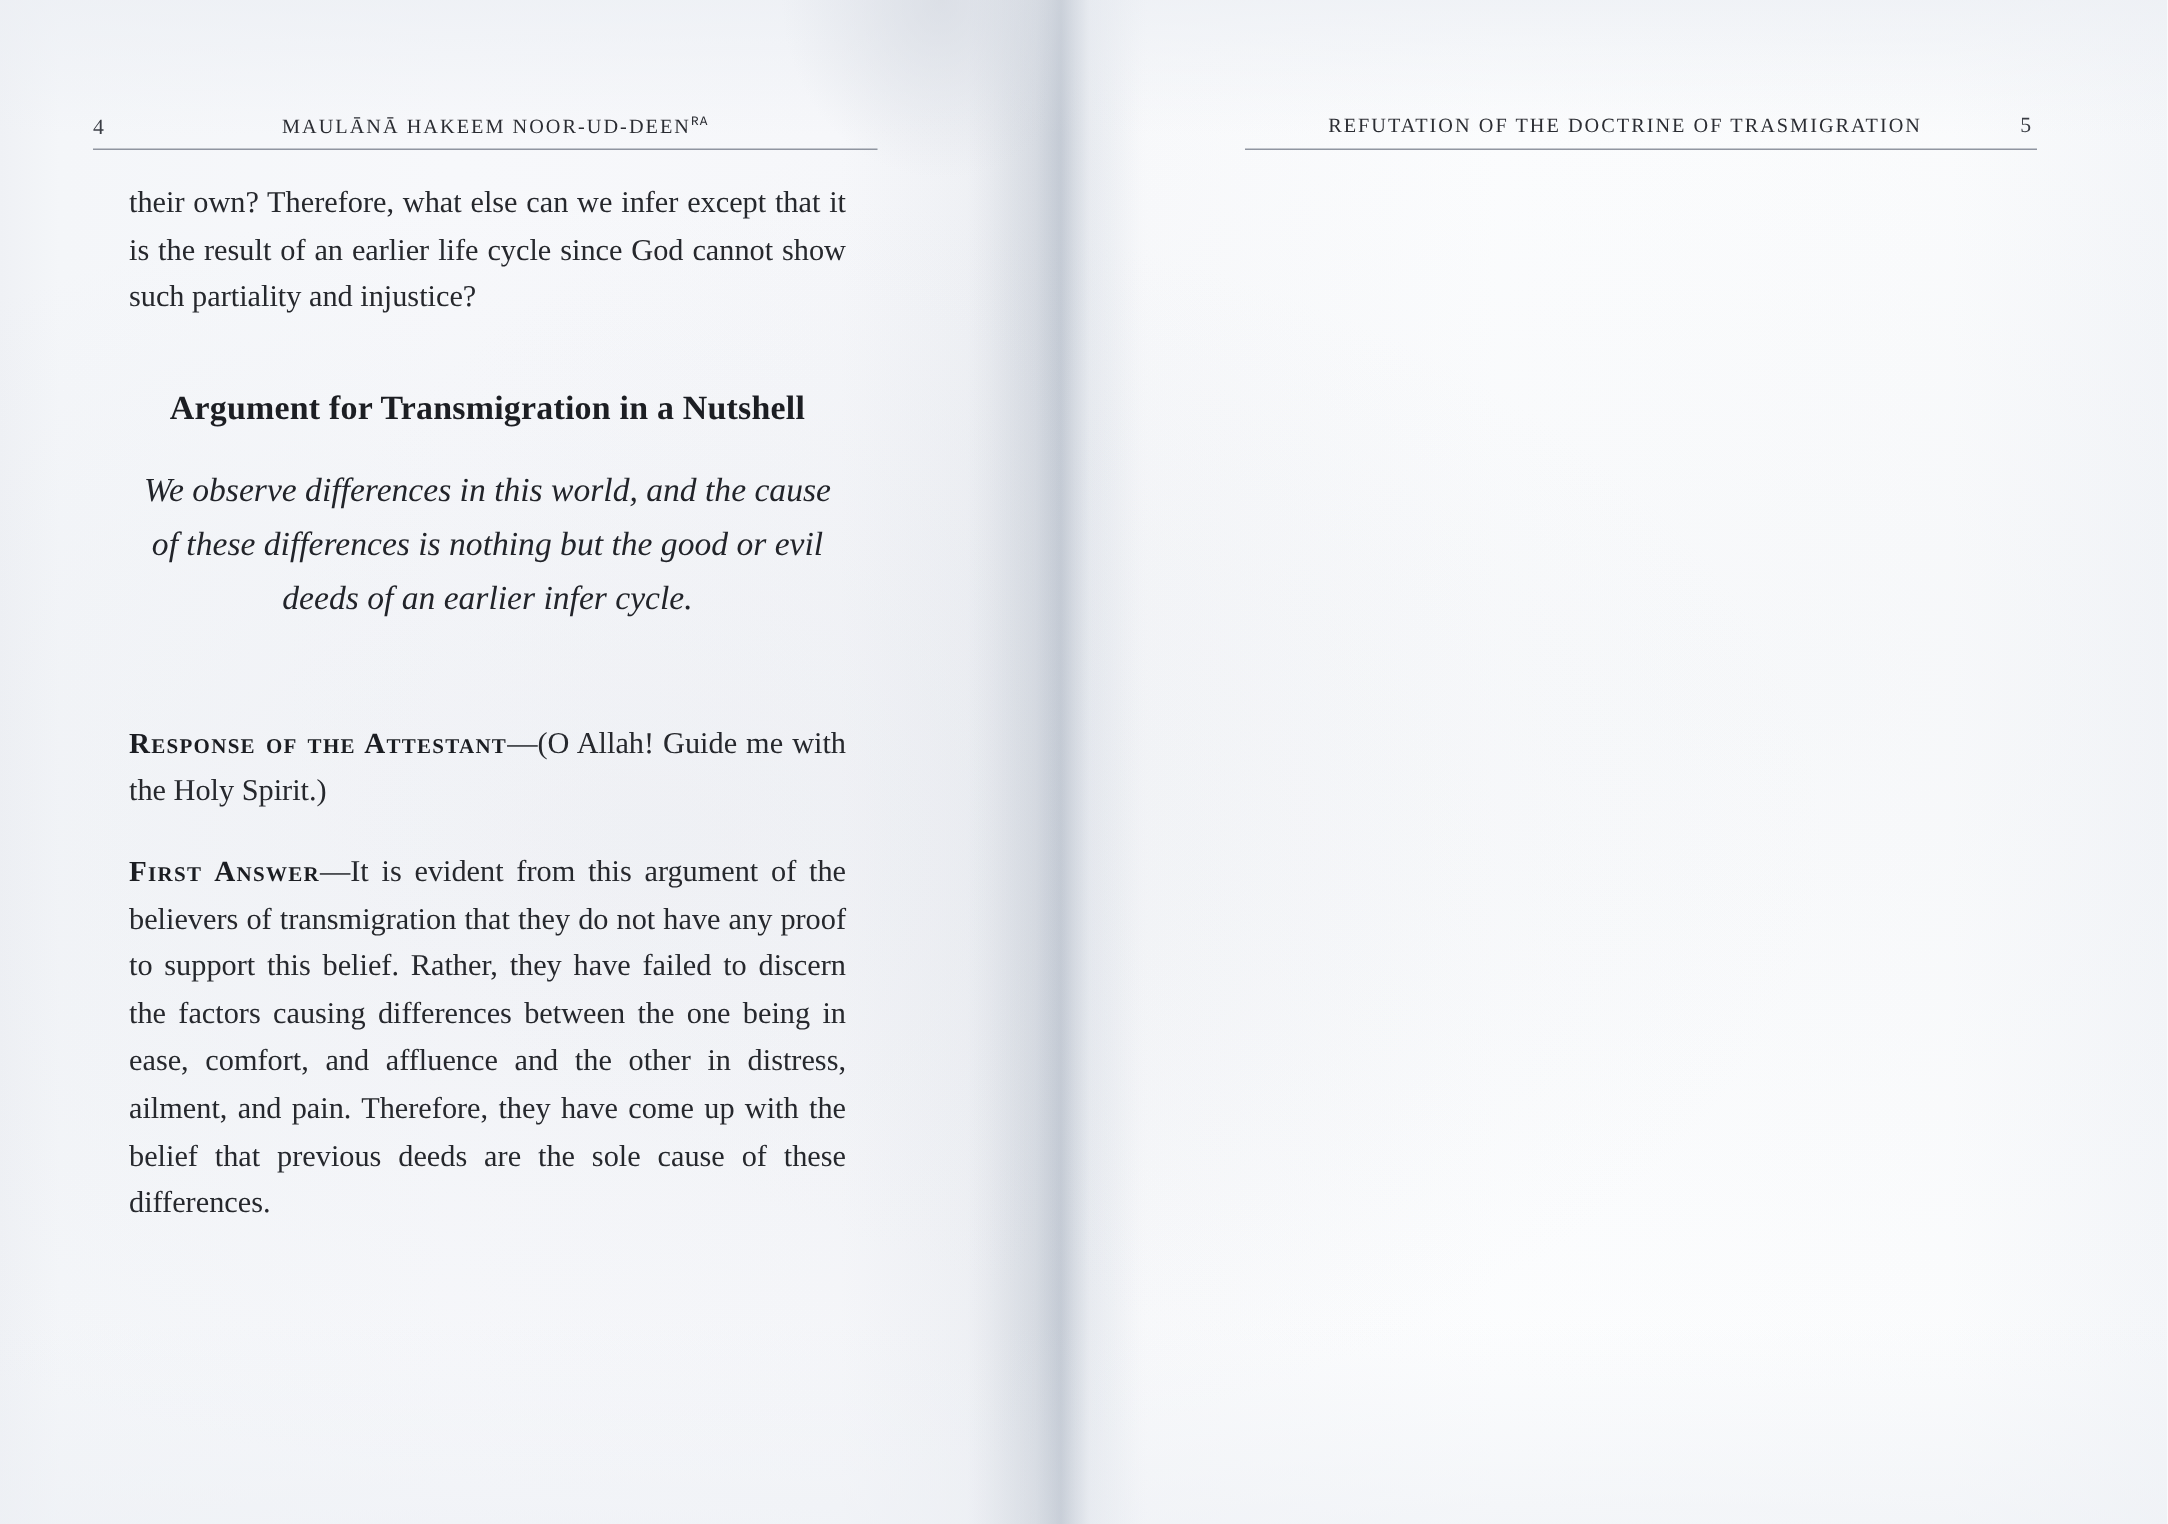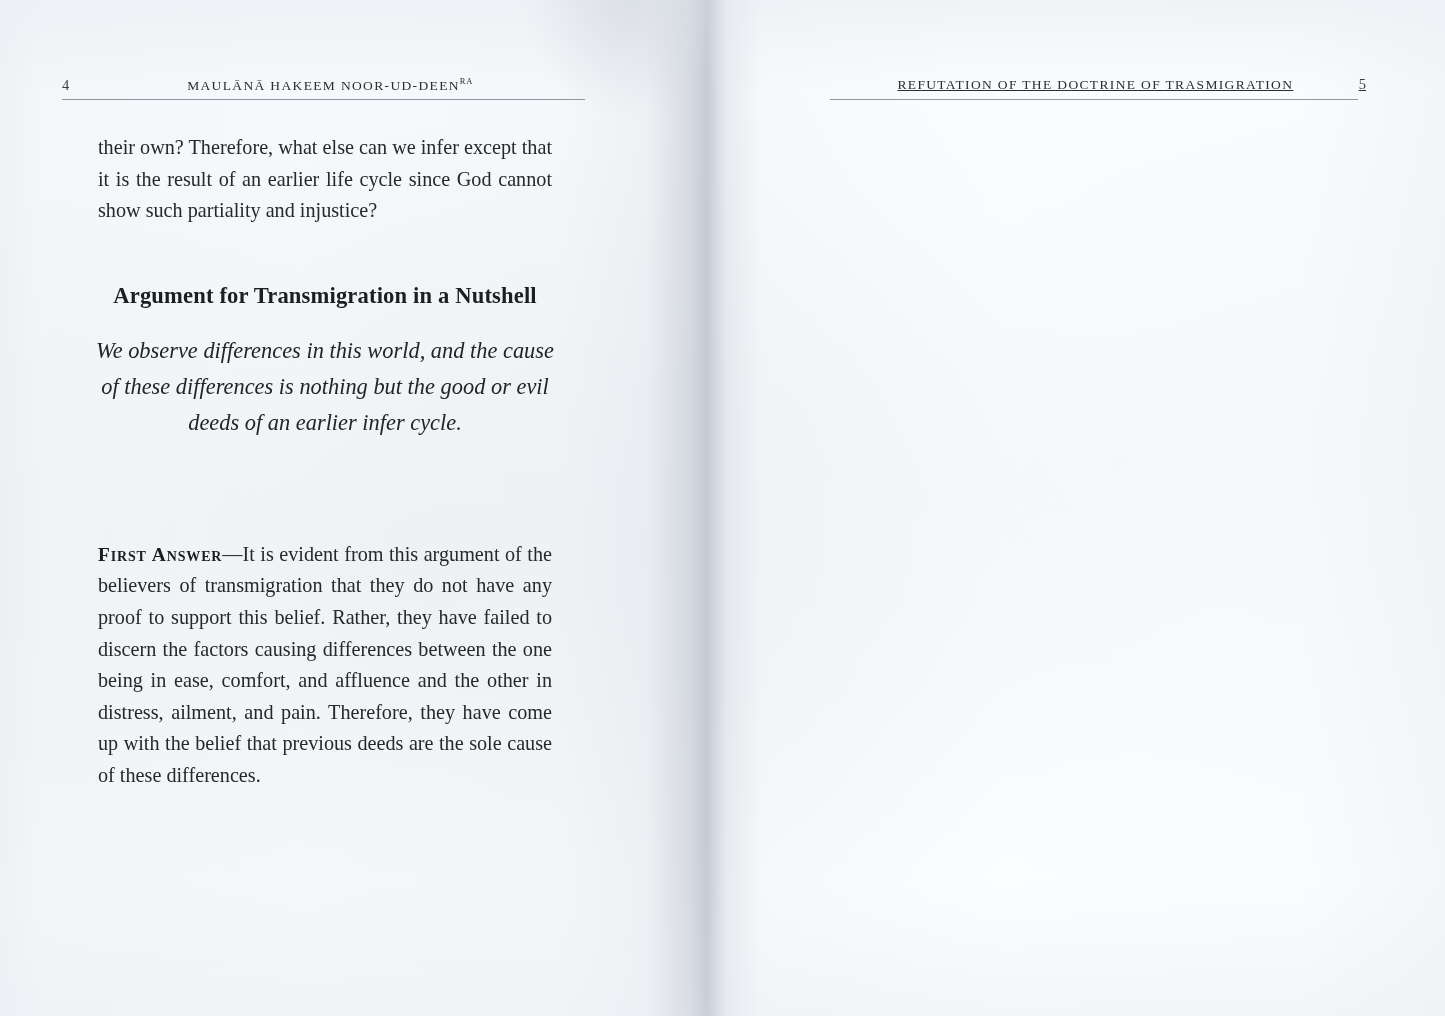--- a/index.html
+++ b/index.html
@@ -96,21 +96,21 @@
     position: absolute;
     top: 76px;
     display: flex;
     align-items: baseline;
     font-family: "Liberation Serif", "DejaVu Serif", serif;
     font-size: 13.5px;
     letter-spacing: 1.35px;
     color: #2b2d33;
   }
   .rh-left  { left: 62px;  width: 523px; }
-  .rh-right { left: 116px; width: 528px; text-decoration: underline; }
+  .rh-right { left: 104px; width: 528px; }
 
   .rh-title {
     flex: 1 1 auto;
     text-align: center;
     white-space: nowrap;
   }
   .rh-folio {
     flex: 0 0 auto;
     font-size: 14.5px;
     letter-spacing: 0;
@@ -118,20 +118,21 @@
   }
   .rh-left .rh-folio  { order: 0; margin-right: 6px; }
   .rh-left .rh-title  { order: 1; }
   .rh-right .rh-title { order: 0; }
   .rh-right .rh-folio { order: 1; margin-left: 6px; }
 
   .sup-ra {
     font-size: 8.5px;
     vertical-align: super;
     letter-spacing: 0.7px;
+    font-family: Liberation Mono, monospace;
   }
 
   .head-rule {
     position: absolute;
     height: 1px;
     background: #7e8490;
     opacity: 0.85;
   }
   .rule-left  { top: 99px; left: 62px;  width: 523px; }
   .rule-right { top: 99px; left: 108px; width: 528px; }
@@ -139,21 +140,21 @@
   
   .col {
     position: absolute;
     font-size: 20.2px;
     line-height: 31.6px;
     text-align: justify;
     color: #26282d;
   }
   .col-left  { left: 86px;  top: 120px; width: 478px; }
 
-  p { margin: 12px; }
+  p { margin: 0; }
   .para-indent { text-indent: 1.35em; }
   .gap-md  { height: 22px; }
   .gap-xl  { height: 42px; }
 
   .section-heading {
     font-family: "Liberation Serif", "DejaVu Serif", serif;
     font-weight: bold;
     font-size: 22.6px;
     line-height: 30px;
     text-align: center;
@@ -206,20 +207,21 @@
 
       <div class="section-heading">Argument for Transmigration in a Nutshell</div>
 
       <div class="gap-md"></div>
 
       <div class="pullquote">We observe differences in this world, and the cause of these differences is nothing but the good or evil deeds of an earlier infer cycle.</div>
 
       <div class="gap-xl"></div>
       <div class="gap-md"></div>
 
+      <p><span class="smallcaps-lead">Response of the Attestant</span><span>—(O Allah! Guide me with the Holy Spirit.)</span></p>
 
       <div class="gap-md"></div>
 
       <p><span class="smallcaps-lead">First Answer</span><span>—It is evident from this argument of the believers of transmigration that they do not have any proof to support this belief. Rather, they have failed to discern the factors causing differences between the one being in ease, comfort, and affluence and the other in distress, ailment, and pain. Therefore, they have come up with the belief that previous deeds are the sole cause of these differences.</span></p>
 
 
     </div>
   </div>
 
   <div class="page page-right">

